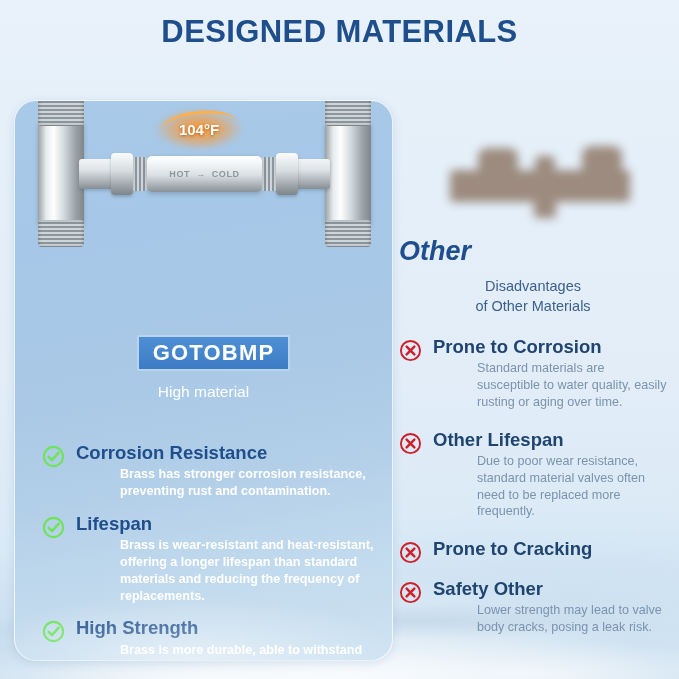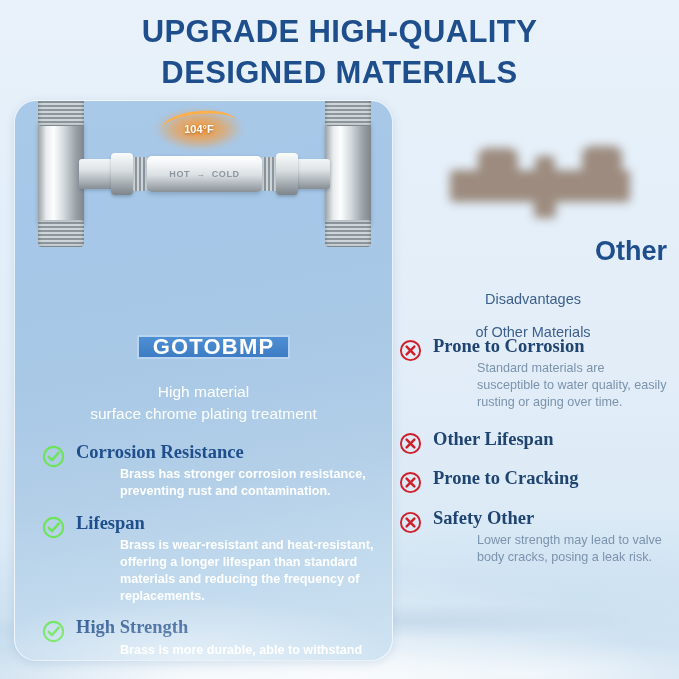--- a/index.html
+++ b/index.html
@@ -62,68 +62,67 @@
     background:repeating-linear-gradient(90deg,#cfd6da 0 2px,#8d969c 2px 4px); border-radius:2px; }
   .coil-l { left:106px; } .coil-r { right:106px; }
 
   .temp-badge { position:absolute; left:155px; top:108px; width:88px; height:42px;
     display:flex; align-items:center; justify-content:center; }
   .temp-glow { position:absolute; inset:0; border-radius:50%;
     background:radial-gradient(ellipse at 50% 50%, rgba(255,150,40,.95) 0%, rgba(255,150,40,.55) 38%, rgba(255,150,40,0) 72%);
     filter:blur(2px); }
   .temp-arc { position:absolute; left:6px; top:3px; width:76px; height:30px;
     border-top:3px solid #ffb04a; border-radius:50%; transform:rotate(-6deg); }
-  .temp-txt { position:relative; color:#fff; font-size:11px; font-weight:bold;
+  .temp-txt { position:relative; color:#fff; font-size:15px; font-weight:bold;
     text-shadow:0 1px 3px rgba(160,70,0,.7); }
 
   
-  .brand-badge { position:absolute; left:122px; top:234px; width:153px; height:24px;
+  .brand-badge { position:absolute; left:122px; top:234px; width:153px; height:36px;
     border-radius:1px; background:linear-gradient(180deg,#4e8fd4 0%,#3d7cc4 100%);
     border:2px solid #b9d4ef; display:flex; align-items:center; justify-content:center; }
   .brand-txt { color:#fff; font-size:22px; font-weight:bold; letter-spacing:1.2px; }
   .brand-sub { position:absolute; left:0; right:0; top:280px; text-align:center;
     color:#fdfefe; font-size:15.5px; line-height:1.42; font-weight:500; }
   .brand-sub span { display:block; }
 
   
   .left-list { position:absolute; left:27px; top:341px; width:340px; }
   .right-col { position:absolute; left:399px; top:336px; width:268px; }
   .item { position:relative; padding-left:34px; margin-bottom:13px; }
   .item:last-child { margin-bottom:0; }
   .ico { position:absolute; left:0; top:3px; width:23px; height:23px; }
-  .head { font-size:18.5px; font-weight:bold; line-height:1.16;font-family:Liberation Serif, serif; }
+  .head { font-size:18.5px; font-weight:bold; line-height:1.16; }
   .desc { font-size:12.6px; line-height:1.33; margin-top:3px;margin-left:44px; }
   .left-list .head { color:#1f4e8c; }
   .left-list .desc { color:#ffffff; font-weight:600; }
   .right-col .head { color:#1f4470; }
   .right-col .desc { color:#7b93ad; font-weight:500; }
   .right-col .item { margin-bottom:18px; }
 
   
   .sil { position:absolute; left:430px; top:138px; width:210px; height:90px; filter:blur(5px); }
   .sil-bar { position:absolute; left:20px; top:32px; width:180px; height:32px;
     background:#9c8b7e; border-radius:4px; }
   .sil-k1 { position:absolute; left:48px; top:10px; width:40px; height:30px; background:#9c8b7e; border-radius:9px; }
   .sil-k2 { position:absolute; left:152px; top:8px; width:40px; height:32px; background:#9c8b7e; border-radius:9px; }
   .sil-mid { position:absolute; left:105px; top:18px; width:20px; height:26px; background:#9c8b7e; border-radius:5px; }
   .sil-drop { position:absolute; left:104px; top:58px; width:22px; height:22px; background:#9c8b7e; border-radius:4px; }
-  .other-title { position:absolute; left:399px; top:236px; width:268px; text-align:right;
-    color:#1f4e8c; font-size:27px; font-weight:bold; }
+  .other-title { position:absolute; left:399px; top:236px; width:268px; text-align:left;
+    color:#1f4e8c; font-size:27px; font-weight:bold;font-style:italic; }
   .other-sub { position:absolute; left:399px; top:276px; width:268px; text-align:center;
     color:#3c5f8c; font-size:14.5px; line-height:1.4; }
-  .other-sub span { display:block;margin-top:13px; }
+  .other-sub span { display:block; }
 </style>
 </head>
 <body>
 
 <div class="wave w1"></div>
 <div class="wave w2"></div>
 
 <div class="title">
-  <span>UPGRADE HIGH-QUALITY</span>
   <span>DESIGNED MATERIALS</span>
 </div>
 
 <div class="left-card">
 
   <div class="valve-area">
     <div class="tee tee-l">
       <div class="thr t"></div>
       <div class="thr b"></div>
     </div>
@@ -142,21 +141,20 @@
       <span class="tube-txt">→</span>
       <span class="tube-txt">COLD</span>
     </div>
   </div>
 
   <div class="brand-badge">
     <span class="brand-txt">GOTOBMP</span>
   </div>
   <div class="brand-sub">
     <span>High material</span>
-    <span>surface chrome plating treatment</span>
   </div>
 
   <div class="left-list">
 
     <div class="item">
       <span class="ico">
         <svg viewBox="0 0 24 24" width="23" height="23">
             <circle cx="12" cy="12" r="10" fill="none" stroke="#6ee35b" stroke-width="2.2"></circle>
             <path d="M7 12.3l3.4 3.4L17.4 8" fill="none" stroke="#6ee35b" stroke-width="2.6" stroke-linecap="round" stroke-linejoin="round"></path>
           </svg>
@@ -224,20 +222,21 @@
   </div>
 
   <div class="item">
     <span class="ico">
       <svg viewBox="0 0 24 24" width="23" height="23">
           <circle cx="12" cy="12" r="10" fill="none" stroke="#cf1f2a" stroke-width="2"></circle>
           <path d="M8 8l8 8M16 8l-8 8" fill="none" stroke="#cf1f2a" stroke-width="2.6" stroke-linecap="round"></path>
         </svg>
     </span>
     <div class="head">Other Lifespan</div>
+    <div class="desc">Due to poor wear resistance, standard material valves often need to be replaced more frequently.</div>
   </div>
 
   <div class="item">
     <span class="ico">
       <svg viewBox="0 0 24 24" width="23" height="23">
           <circle cx="12" cy="12" r="10" fill="none" stroke="#cf1f2a" stroke-width="2"></circle>
           <path d="M8 8l8 8M16 8l-8 8" fill="none" stroke="#cf1f2a" stroke-width="2.6" stroke-linecap="round"></path>
         </svg>
     </span>
     <div class="head">Prone to Cracking</div>

